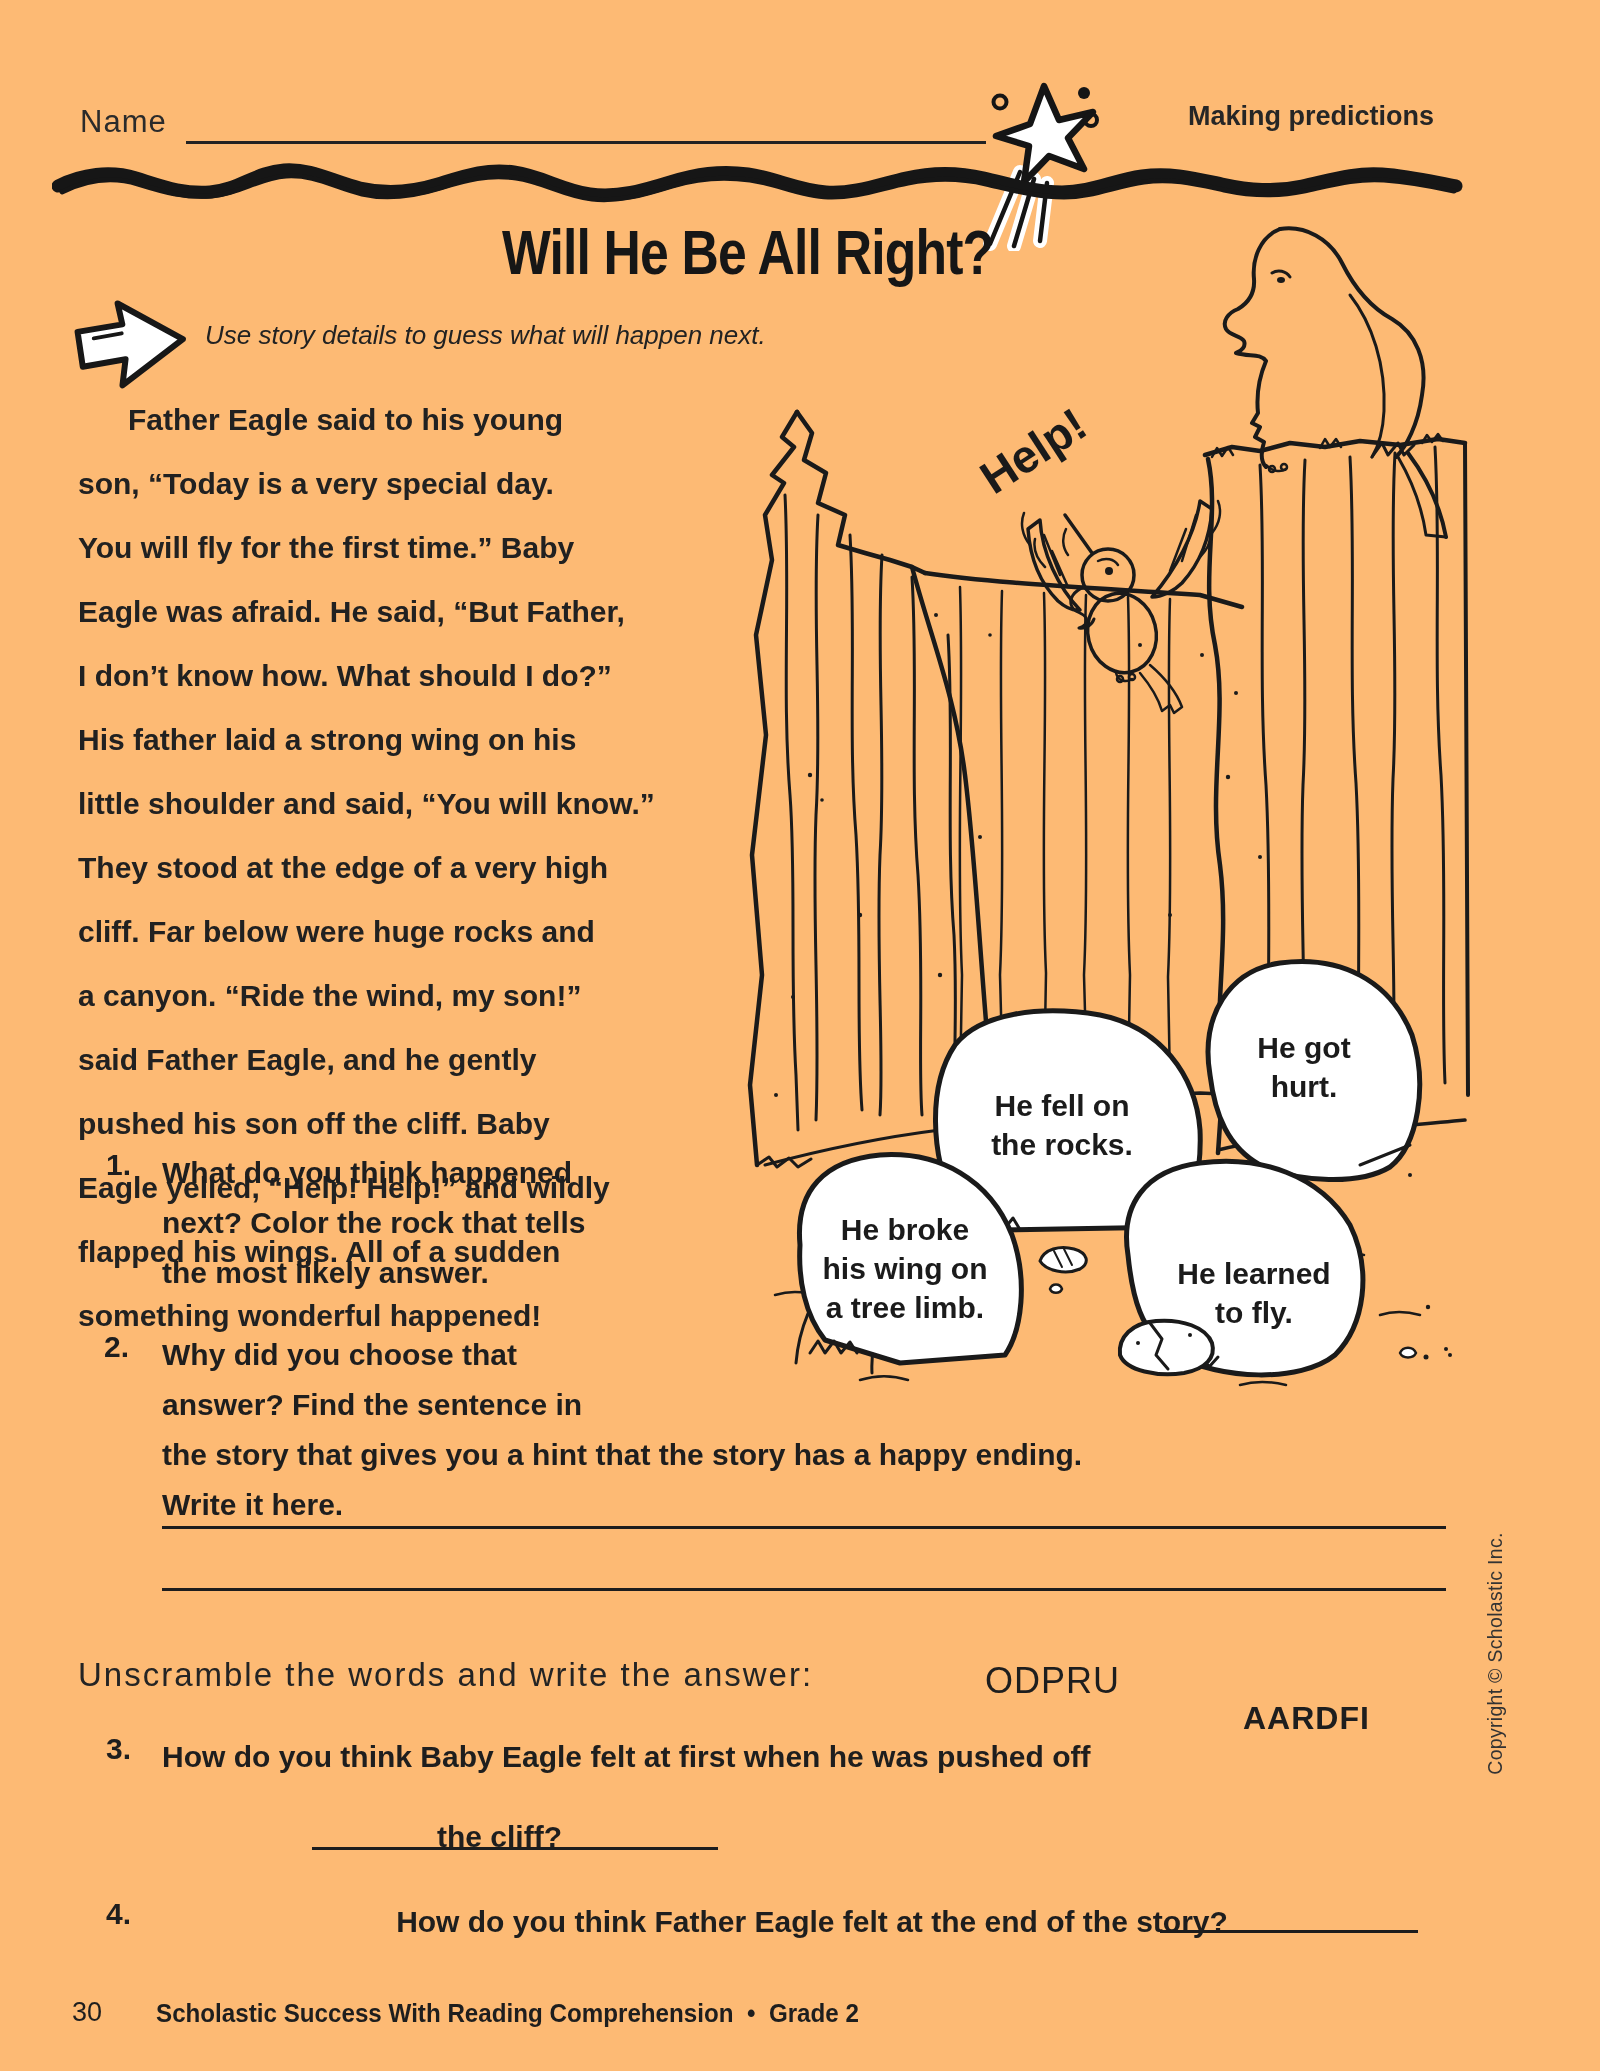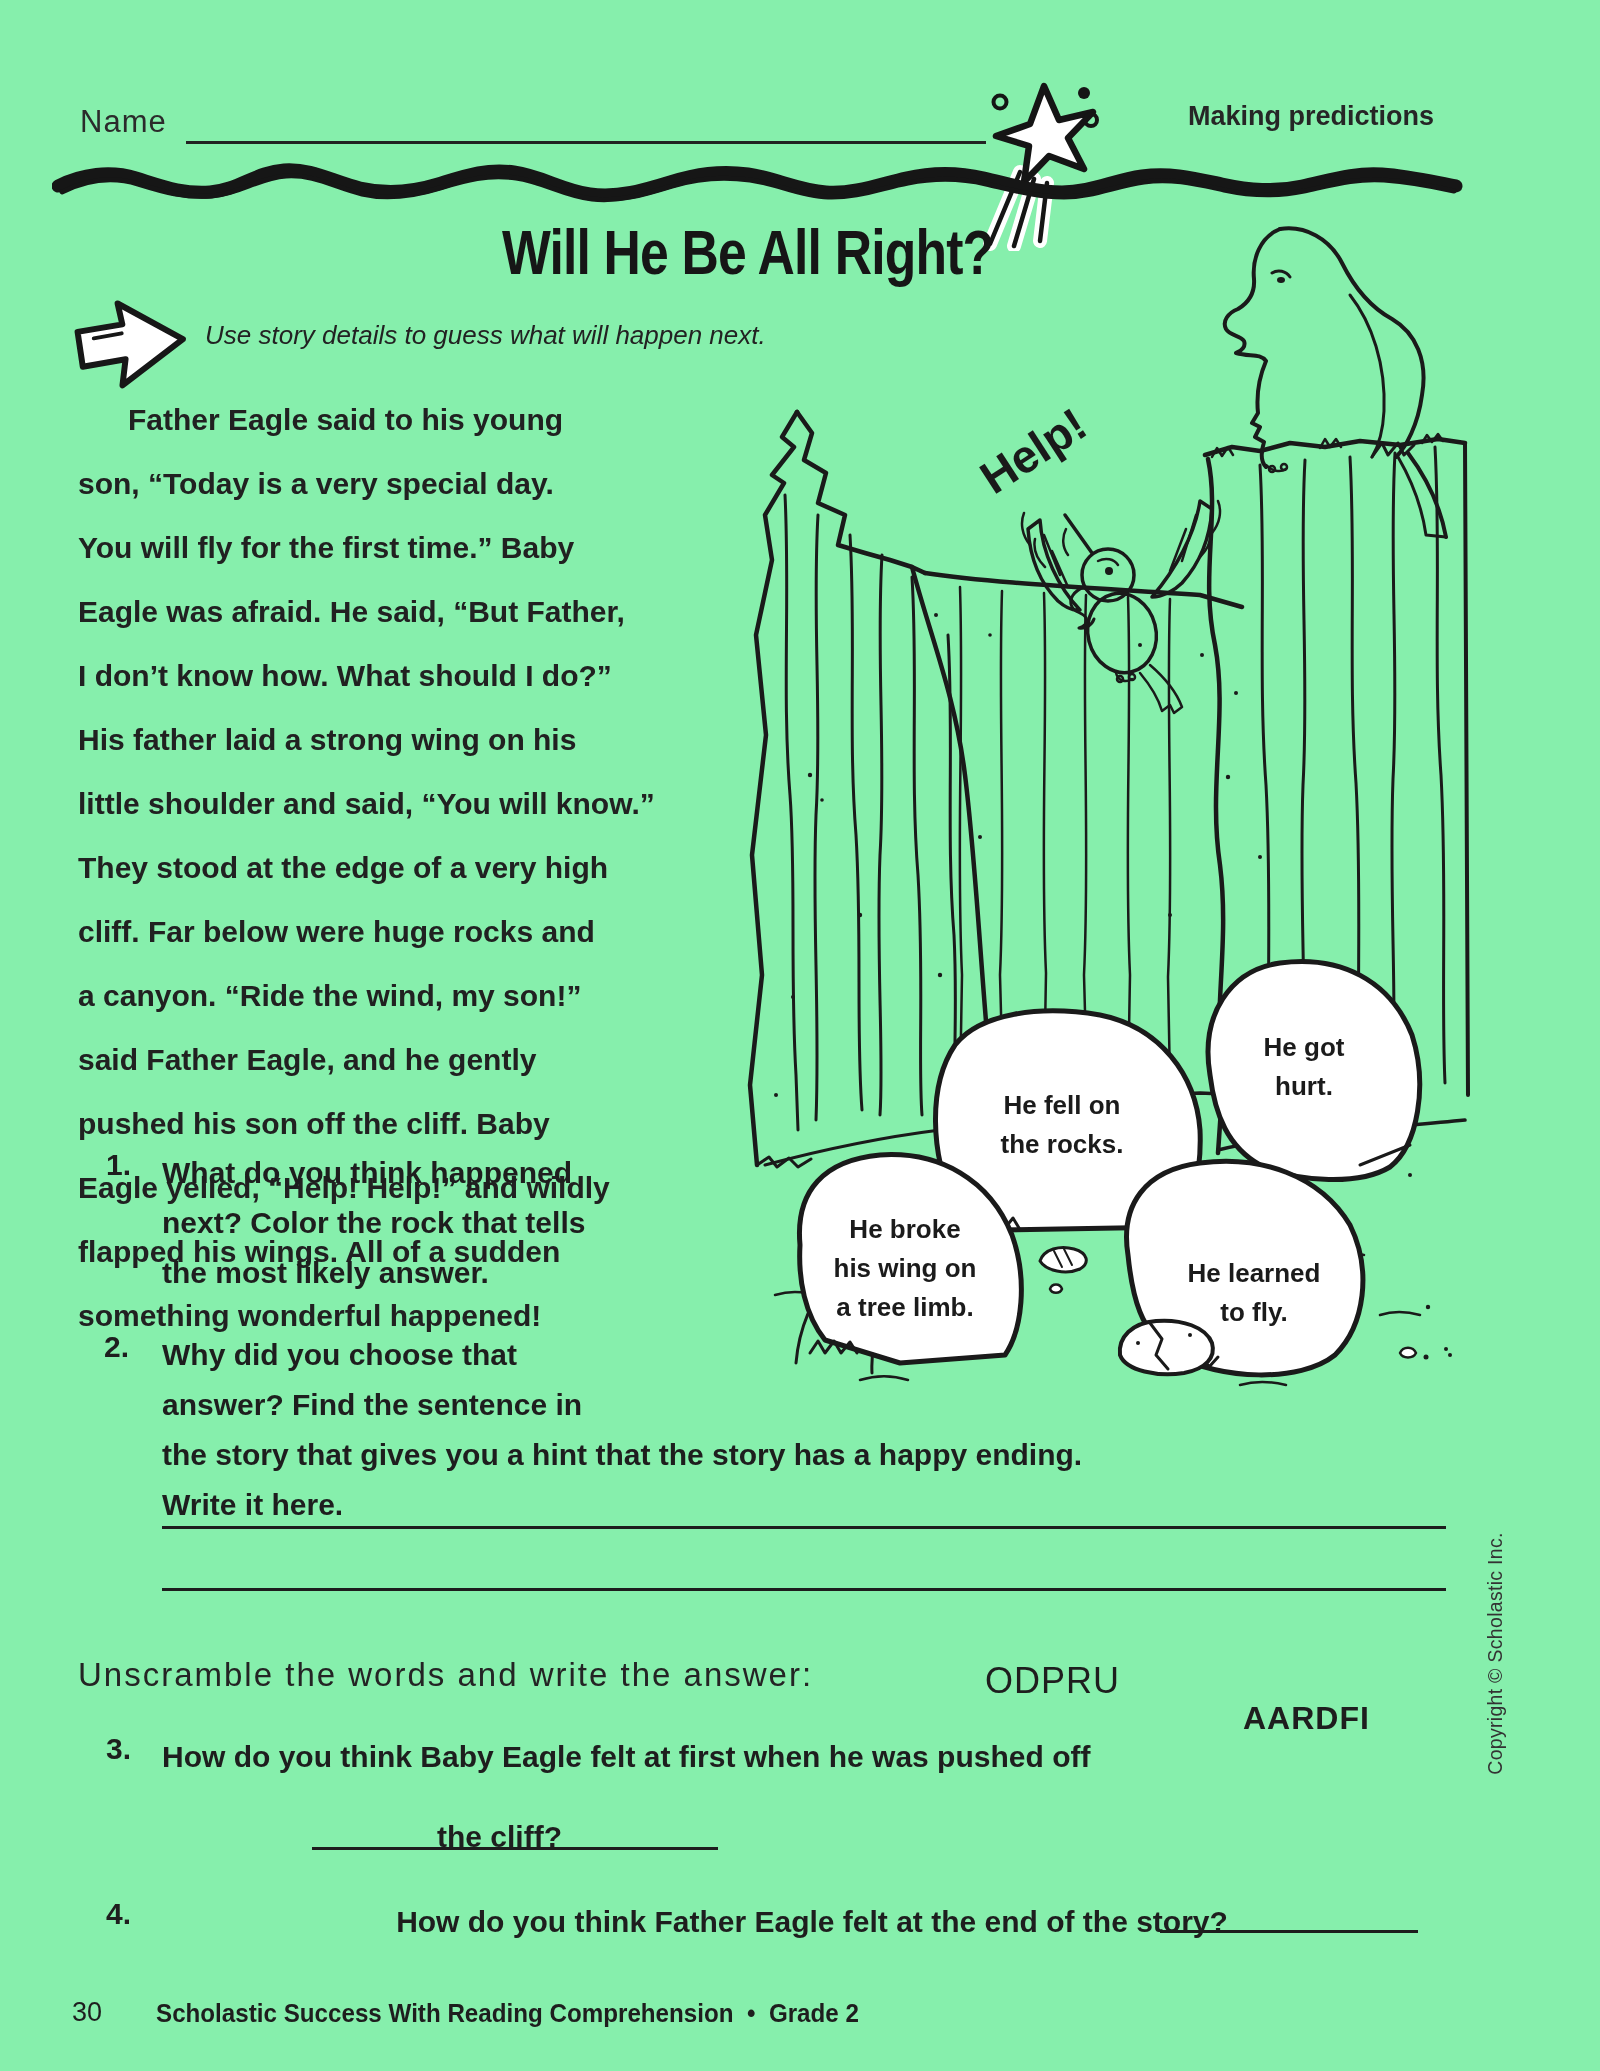--- a/index.html
+++ b/index.html
@@ -1,37 +1,37 @@
 <!DOCTYPE html>
 <html><head>
 <meta charset="utf-8">
 <style>
   html,body{margin:0;padding:0;background:#e8e8e8;}
-  .page{position:relative;width:1600px;height:2071px;background:#86efac;margin:0 auto;
+  .page{position:relative;width:1600px;height:2071px;background:#fdba74;margin:0 auto;
         font-family:"Liberation Sans", sans-serif;color:#1e1e1e;overflow:hidden;}
   .abs{position:absolute;}
   .pre{white-space:pre-wrap;}
   
   .name-label{left:80px;top:104px;font-size:31px;font-weight:400;letter-spacing:1px;color:#2b2b2b;}
   .name-line{left:186px;top:141px;width:800px;height:0;border-top:3px solid #222;}
   .topic-label{left:1188px;top:101px;font-size:27px;font-weight:bold;color:#262626;}
   .divider-svg{left:52px;top:156px;}
   .star-svg{left:980px;top:76px;}
   
   .page-title{left:502px;top:216px;font-size:63px;font-weight:800;letter-spacing:-1px;
               transform:scaleX(0.82);transform-origin:left top;color:#161616;}
   .arrow-svg{left:70px;top:293px;}
   .instruction{left:205px;top:320px;font-size:26px;font-style:italic;font-weight:500;color:#222;}
   
   .story{left:78px;top:388px;width:780px;font-size:30px;font-weight:bold;line-height:64px;color:#212121;}
   
   .illu{left:560px;top:215px;z-index:1;}
   .help{left:985px;top:455px;font-size:46px;font-weight:bold;transform:rotate(-33deg);
         transform-origin:left center;z-index:2;color:#1a1a1a;}
-  .rock-label{z-index:3;font-size:26px;font-weight:bold;line-height:39px;text-align:center;color:#1b1b1b;}
+  .rock-label{z-index:3;font-size:30px;font-weight:bold;line-height:39px;text-align:center;color:#1b1b1b;}
   .rock1{left:952px;top:1086px;width:220px;}
   .rock2{left:1198px;top:1028px;width:212px;}
   .rock3{left:802px;top:1210px;width:206px;}
   .rock4{left:1146px;top:1254px;width:216px;}
   
   .qnum{font-size:30px;font-weight:bold;}
   .qtext{font-size:30px;font-weight:bold;line-height:50px;}
   .q1n{left:106px;top:1148px;} .q1t{left:162px;top:1148px;width:600px;}
   .q2n{left:104px;top:1330px;} .q2t{left:162px;top:1330px;width:1290px;}
   .wline{height:0;border-top:3px solid #1d1d1d;z-index:4;}

